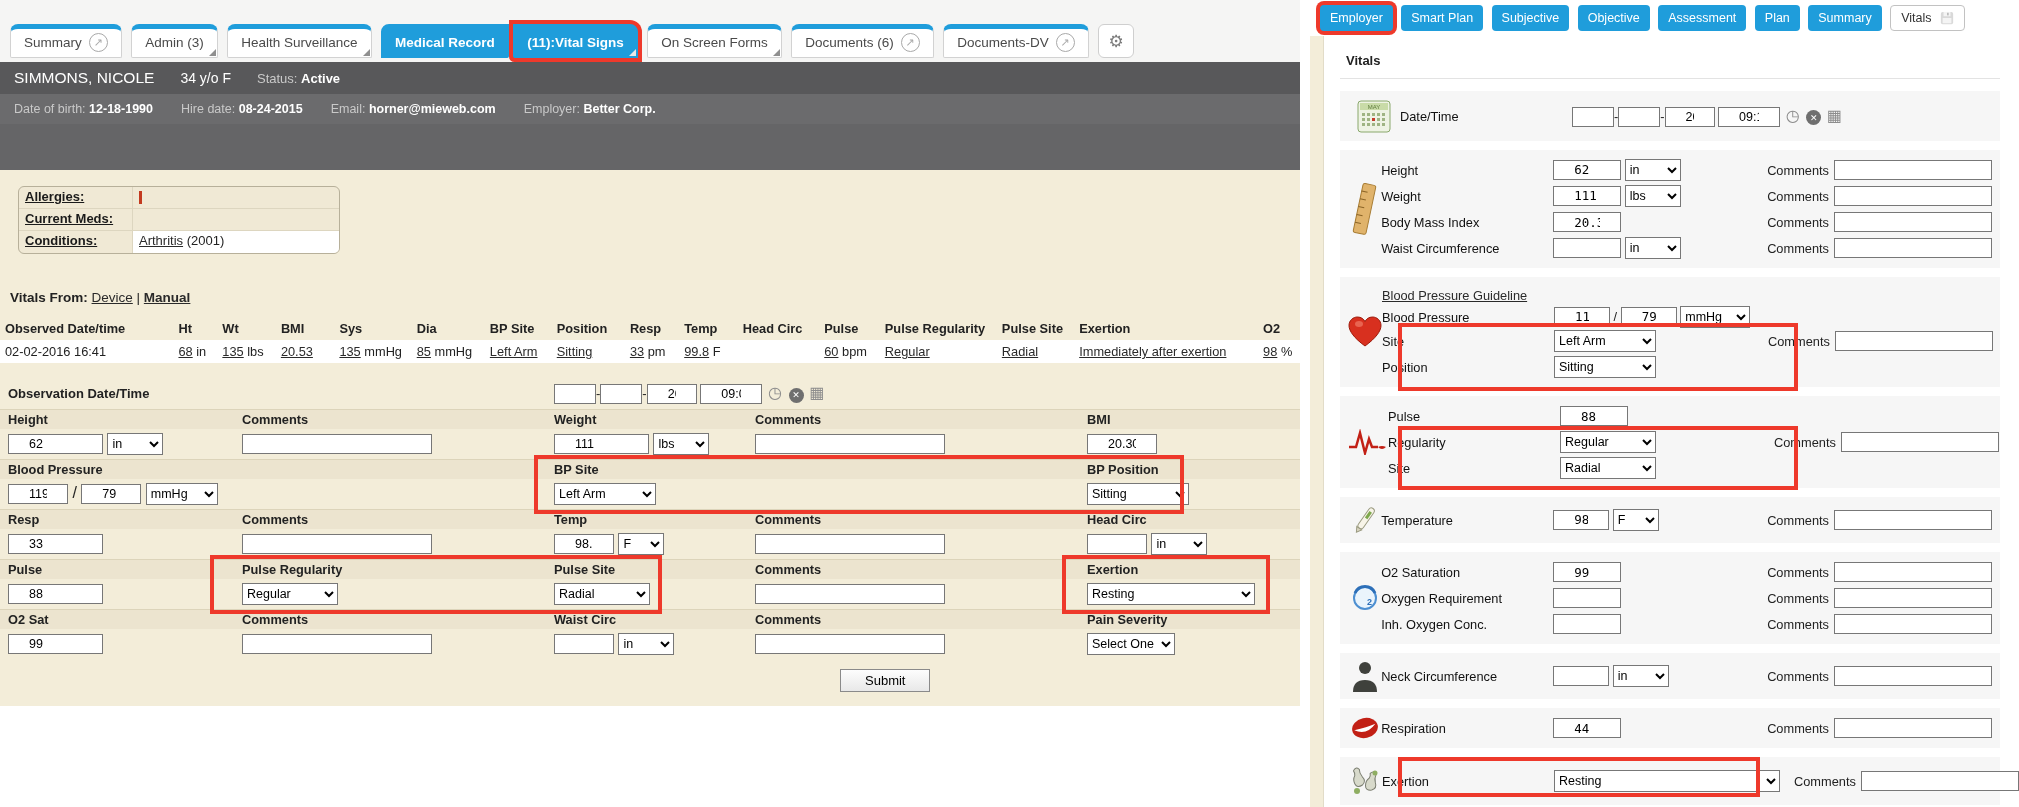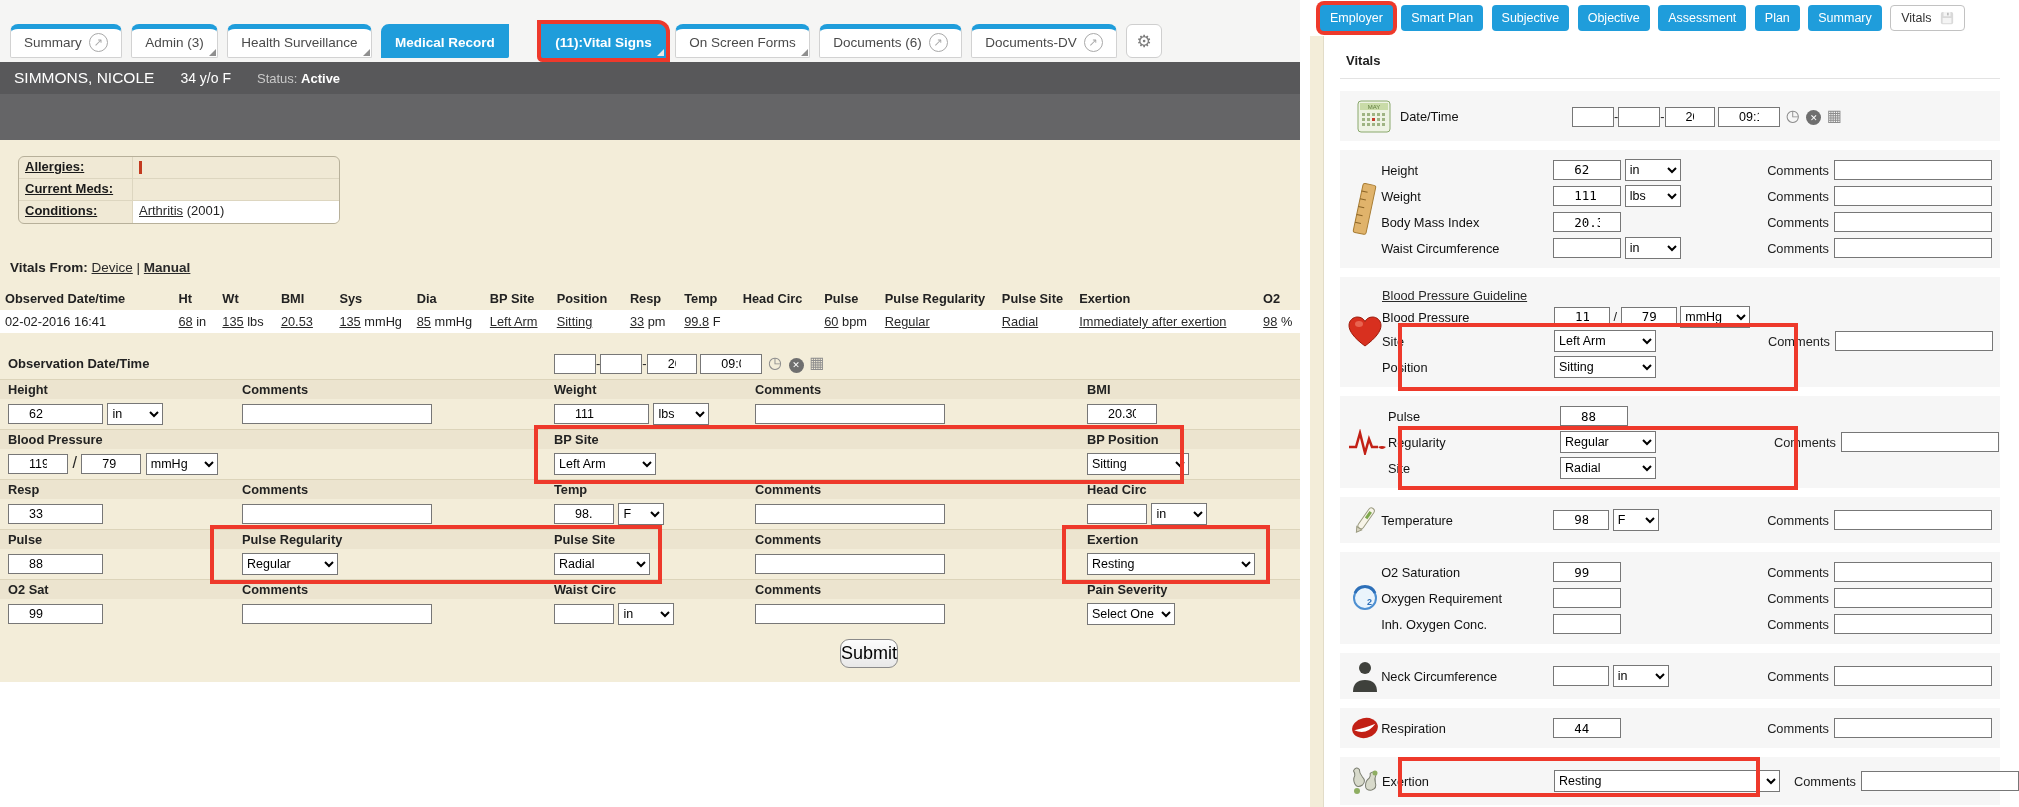--- a/index.html
+++ b/index.html
@@ -13,21 +13,21 @@
   .lp { position:absolute; left:0; top:0; width:1300px; }
   .topstrip { height:62px; background:#f5f5f4; padding:24px 0 0 10px; white-space:nowrap; }
   .tab {
     display:inline-flex; align-items:center; gap:7px; vertical-align:bottom;
     background:#fff; color:#4a4a4a; border:1px solid #d2d2d2; border-top:5px solid #1f9ddb;
     border-radius:8px 8px 2px 2px; padding:6px 13px 7px; font-size:13.5px; margin-right:5px;
     position:relative; cursor:pointer; height:34px;
   }
   .tab.active { background:#1f9ddb; border-color:#1f9ddb; color:#fff; font-weight:bold; }
   .tab.joinL { margin-right:0; border-radius:8px 0 2px 0; }
-  .tab.joinR { border-radius:0 8px 0 2px;margin-left:28px; }
+  .tab.joinR { border-radius:0 8px 0 2px; }
   .tab.fold::after { content:""; position:absolute; right:1px; bottom:1px;
     border-left:7px solid transparent; border-bottom:7px solid #8f8f8f; }
   .tab.active.fold::after { border-bottom-color:#e8e8e8; }
   .redout { box-shadow:0 0 0 4px #ee392b; }
   .oin {
     width:19px; height:19px; border:1.5px solid #a9a9a9; border-radius:50%;
     display:inline-flex; align-items:center; justify-content:center;
     color:#a9a9a9; font-size:11px; font-weight:normal; background:#fff;
   }
   .gearbtn {
@@ -80,21 +80,21 @@
   select { height:22px; font-size:12.5px; border:1px solid #777; background:#fff;
     font-family:"Liberation Sans",sans-serif; }
   .w95{width:95px} .w60{width:60px} .w190{width:190px} .w70{width:70px}
   .dm{width:30px} .dd{width:30px} .dy{width:50px} .dt{width:62px}
   .mono { font-family:"DejaVu Sans Mono",monospace; }
   .sel100{width:102px} .sel95{width:96px} .sel165{width:168px} .sel85{width:88px} .selu{width:56px}
   .dticon { color:#8d8d8d; font-size:16px; margin-left:2px; cursor:pointer; }
   .clrico { display:inline-flex; width:15px; height:15px; border-radius:50%; background:#6f6f6f;
     color:#fff; font-size:9px; align-items:center; justify-content:center; margin-left:3px; cursor:pointer; }
   .submitrow { margin:10px 0 2px 840px; }
-  .submitbtn { font-size:18px; padding:3px 0; border:1px solid #8a8a8a; border-radius:9px;
+  .submitbtn { font-size:13px; padding:3px 24px; border:1px solid #8a8a8a; border-radius:0;
     background:linear-gradient(#fdfdfd,#e8e8e8); cursor:pointer; font-family:"Liberation Sans",sans-serif; }
 
   .ol { position:absolute; border:4px solid #ee392b; pointer-events:none; z-index:5; }
   #ol-bp      { left:534px;  top:76px;  width:650px; height:59px; }
   #ol-pulse   { left:210px;  top:176px; width:452px; height:59px; }
   #ol-exert   { left:1062px; top:176px; width:208px; height:59px; }
 
   
   .rp { position:absolute; left:1308px; top:0; width:711px; height:807px; background:#fff; }
   .rpstrip { position:absolute; left:2px; top:36px; width:14px; height:771px;
@@ -160,20 +160,26 @@
     <span class="gearbtn">⚙</span>
   </div>
 
   <div class="prow1">
     <span class="pname">SIMMONS, NICOLE</span>
     <span class="page">34 y/o F</span>
     <span class="pstat">
       <span>Status:</span>
       <b>Active</b>
     </span>
+  </div>
+  <div class="prow2">
+    <span><span>Date of birth:</span> <b>12-18-1990</b></span>
+    <span><span>Hire date:</span> <b>08-24-2015</b></span>
+    <span><span>Email:</span> <b>horner@mieweb.com</b></span>
+    <span><span>Employer:</span> <b>Better Corp.</b></span>
   </div>
   <div class="prow3"></div>
 
   <div class="content">
 
     <div class="sumbox">
       <div class="sumrow">
         <div class="sumlbl"><a>Allergies:</a></div>
         <div class="sumval"><span class="alertmark"></span></div>
       </div>

